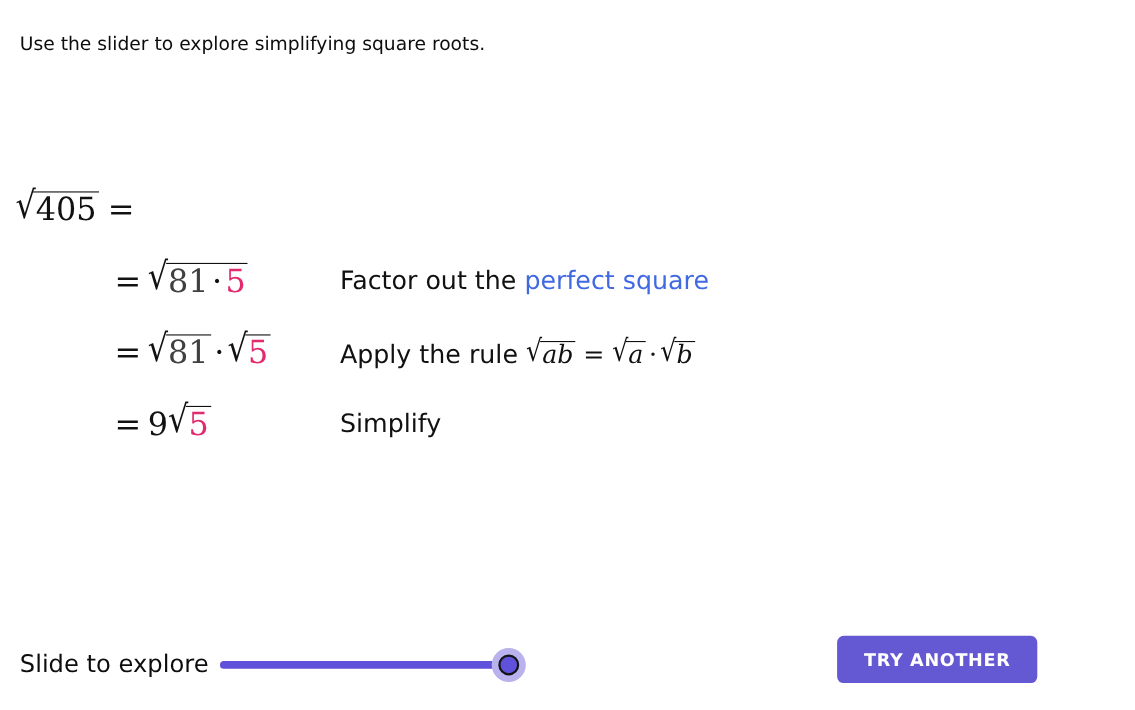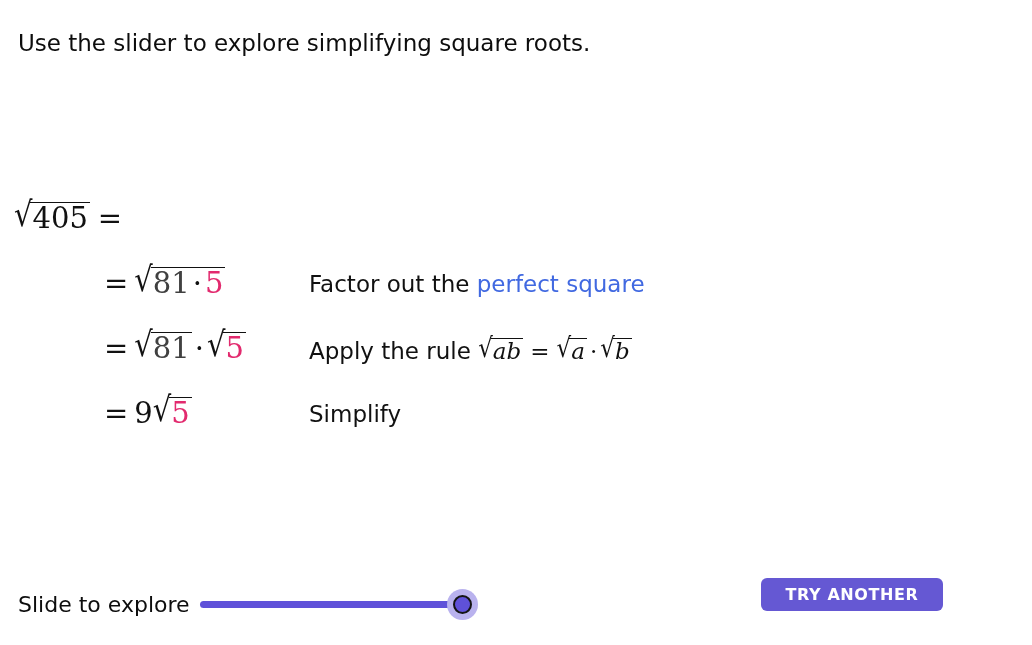--- a/index.html
+++ b/index.html
@@ -14,30 +14,30 @@
     position: relative;
     overflow: hidden;
   }
 
   
   .instruction {
     position: absolute;
     left: 18px;
     top: 30px;
     font-family: "DejaVu Sans", sans-serif;
-    font-size: 23px;
+    font-size: 17px;
     color: #0d0d0d;
     white-space: nowrap;
   }
 
   
   .derivation {
     position: absolute;
     left: 0px;
-    top: 202px;
+    top: 174px;
     width: 828px;
   }
   .deriv-row {
     position: relative;
     height: 65px;
   }
   .math-col {
     position: absolute;
     left: 14px;
     top: 0;
@@ -144,21 +144,21 @@
     border: 2px solid #141414;
     box-sizing: border-box;
   }
 
   
   .try-button {
     position: absolute;
     left: 761px;
     top: 578px;
     width: 182px;
-    height: 33px;
+    height: 43px;
     background: #6558d3;
     border: none;
     border-radius: 6px;
     color: #ffffff;
     font-family: "DejaVu Sans", sans-serif;
     font-size: 16px;
     font-weight: bold;
     letter-spacing: 0.6px;
     cursor: pointer;
     display: flex;

